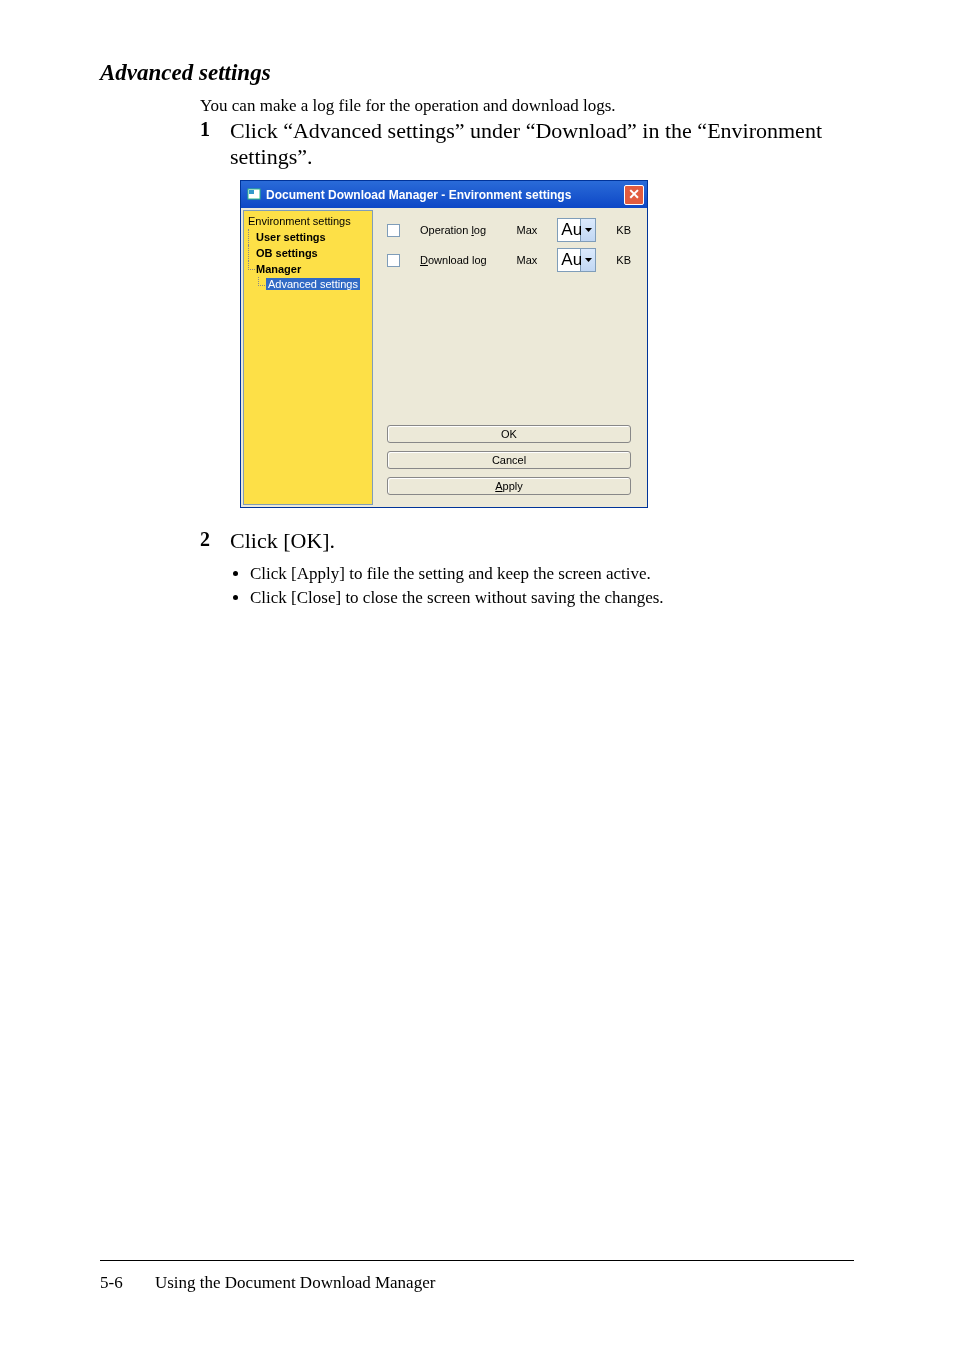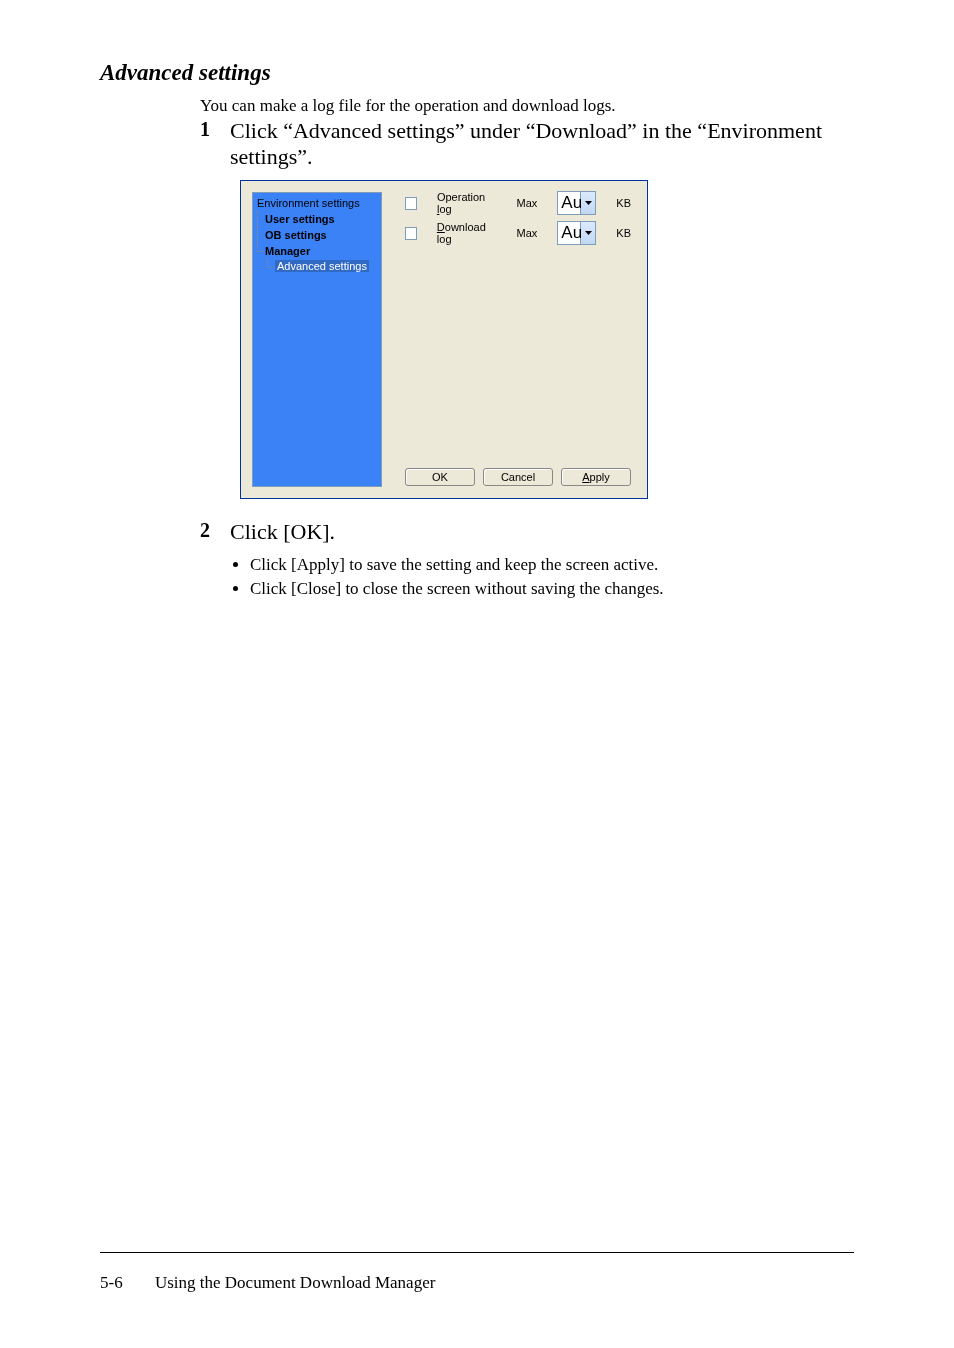--- a/index.html
+++ b/index.html
@@ -72,23 +72,23 @@
       line-height: 16px;
       font-size: 14px;
       font-family: Arial, sans-serif;
     }
     .dialog-body {
       display: flex;
       background: #ece9d8;
     }
     .tree {
       width: 130px;
-      background: #3b82f6;
+      background: #fde047;
       border: 1px solid #7f9db9;
-      margin: 11px;
+      margin: 2px;
       padding: 2px 2px;
       height: 295px;
       font-size: 11px;
     }
     .tree .root { padding: 2px 0 2px 2px; }
     .tree .child { padding: 2px 0 2px 2px; margin-left: 8px; position: relative; font-weight: bold;}
     .tree .child::before {
       content: "";
       position: absolute;
       left: -6px;
@@ -165,24 +165,25 @@
     .combo-btn svg { width: 7px; height: 4px;}
     .desc {
       font-size: 11px;
       color: #000;
       margin-bottom: 14px;
       line-height: 1.3;
     }
     .btn-row {
       margin-top: auto;
       display: flex;
-      justify-content: center;
+      justify-content: flex-end;
       gap: 8px;
       padding-bottom: 6px;
       padding-top: 30px;
+      flex-direction: column;
     }
     .win-btn {
       min-width: 70px;
       padding: 2px 8px;
       font-family: Tahoma, sans-serif;
       font-size: 11px;
       background: #ece9d8;
       border: 1px solid #888;
       border-radius: 3px;
       text-align: center;
@@ -197,41 +198,55 @@
       font-size: 17px;
       margin: 4px 0 4px 20px;
       list-style: disc;
     }
     .footer {
       position: absolute;
       bottom: 55px;
       left: 100px;
       right: 100px;
       border-top: 1px solid #000;
-      padding-top: 20px;
+      padding-top: 12px;
       font-size: 17px;
     }
     .footer .pagenum {
       margin-right: 28px;
     }
   </style>
 </head>
 <body>
 
 <h2 class="section-title">Advanced settings</h2>
 
 <p class="intro-text">You can make a log file for the operation and download logs.</p>
 
 <div class="step-row">
   <span class="step-num">1</span>
   <span class="step-text">Click “Advanced settings” under “Download” in the “Environment settings”.</span>
 </div>
 
 <div class="screenshot-wrap">
   <div class="dialog">
+    <div class="titlebar">
+      <div class="titlebar-left">
+        <span>
+          <svg viewBox="0 0 14 14">
+              <rect x="1" y="2" width="12" height="10" fill="#fff" stroke="#3b8"></rect>
+              <rect x="2" y="3" width="5" height="4" fill="#39c"></rect>
+            </svg>
+        </span>
+        <span>Document Download Manager - Environment settings</span>
+      </div>
+      <div class="close-btn">
+        <span>✕</span>
+      </div>
+    </div>
     <div class="dialog-body">
       <div class="tree">
         <div class="root">Environment settings</div>
         <div class="child continued">User settings</div>
         <div class="child continued">OB settings</div>
         <div class="child">Manager</div>
         <div class="grandchild">
           <span class="selected">Advanced settings</span>
         </div>
       </div>
@@ -275,20 +290,20 @@
     </div>
   </div>
 </div>
 
 <div class="step-row">
   <span class="step-num">2</span>
   <span class="step-text">Click [OK].</span>
 </div>
 
 <ul class="bullets">
-  <li>Click [Apply] to save the setting and keep the screen active.</li>
+  <li>Click [Apply] to file the setting and keep the screen active.</li>
   <li>Click [Close] to close the screen without saving the changes.</li>
 </ul>
 
 <div class="footer">
   <span class="pagenum">5-6</span>
   <span>Using the Document Download Manager</span>
 </div>
 
 </body></html>

